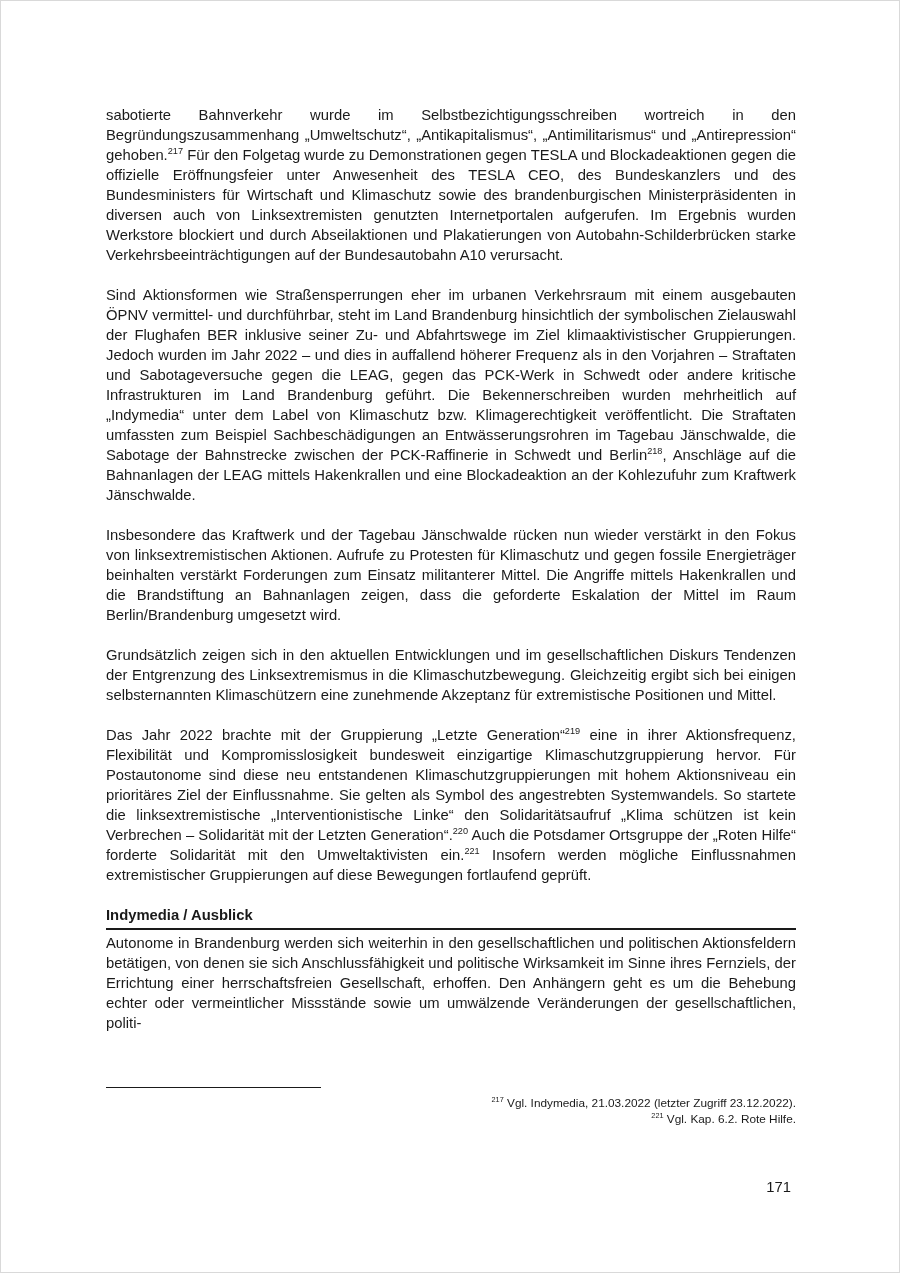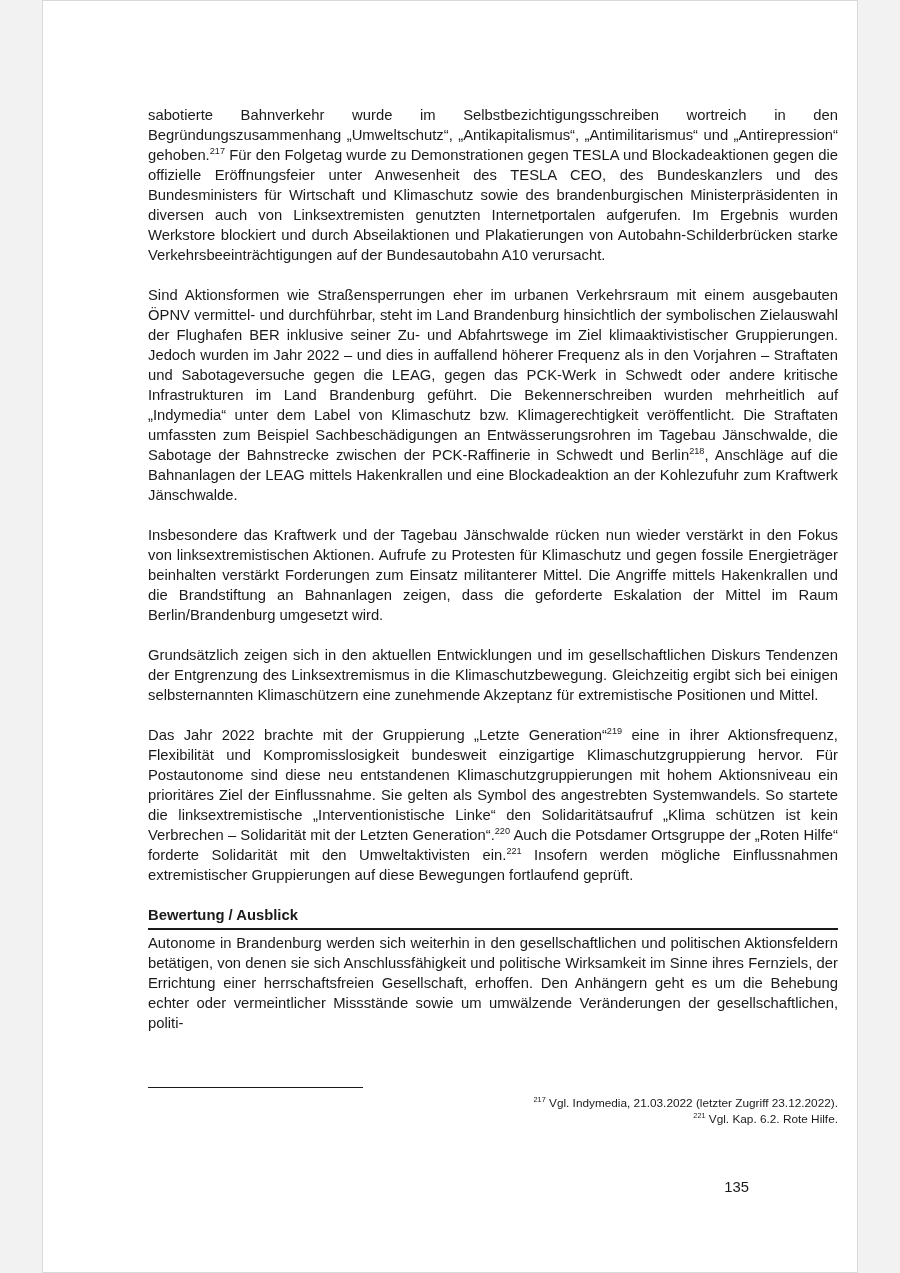--- a/index.html
+++ b/index.html
@@ -2,21 +2,21 @@
 <html lang="de"><head>
 <meta charset="utf-8">
 <style>
   html, body {
     margin: 0;
     padding: 0;
     background: #f2f2f2;
   }
   .page {
     position: relative;
-    width: 816px;
+    width: 900px;
     height: 1273px;
     margin: 0 auto;
     background: #ffffff;
     border: 1px solid #d9d9d9;
     box-sizing: border-box;
     font-family: "Liberation Sans", sans-serif;
     color: #1a1a1a;
     overflow: hidden;
   }
   .content {
@@ -75,26 +75,26 @@
 </head>
 <body>
 
 <div class="page">
   <main class="content" id="doc-body">
       <p>sabotierte Bahnverkehr wurde im Selbstbezichtigungsschreiben wortreich in den Begründungszusammenhang „Umweltschutz“, „Antikapitalismus“, „Antimilitarismus“ und „Antirepression“ gehoben.<sup>217</sup> Für den Folgetag wurde zu Demonstrationen gegen TESLA und Blockadeaktionen gegen die offizielle Eröffnungsfeier unter Anwesenheit des TESLA CEO, des Bundeskanzlers und des Bundesministers für Wirtschaft und Klimaschutz sowie des brandenburgischen Ministerpräsidenten in diversen auch von Linksextremisten genutzten Internetportalen aufgerufen. Im Ergebnis wurden Werkstore blockiert und durch Abseilaktionen und Plakatierungen von Autobahn-Schilderbrücken starke Verkehrsbeeinträchtigungen auf der Bundesautobahn A10 verursacht.</p>
       <p>Sind Aktionsformen wie Straßensperrungen eher im urbanen Verkehrsraum mit einem ausgebauten ÖPNV vermittel- und durchführbar, steht im Land Brandenburg hinsichtlich der symbolischen Zielauswahl der Flughafen BER inklusive seiner Zu- und Abfahrtswege im Ziel klimaaktivistischer Gruppierungen. Jedoch wurden im Jahr 2022 – und dies in auffallend höherer Frequenz als in den Vorjahren – Straftaten und Sabotageversuche gegen die LEAG, gegen das PCK-Werk in Schwedt oder andere kritische Infrastrukturen im Land Brandenburg geführt. Die Bekennerschreiben wurden mehrheitlich auf „Indymedia“ unter dem Label von Klimaschutz bzw. Klimagerechtigkeit veröffentlicht. Die Straftaten umfassten zum Beispiel Sachbeschädigungen an Entwässerungsrohren im Tagebau Jänschwalde, die Sabotage der Bahnstrecke zwischen der PCK-Raffinerie in Schwedt und Berlin<sup>218</sup>, Anschläge auf die Bahnanlagen der LEAG mittels Hakenkrallen und eine Blockadeaktion an der Kohlezufuhr zum Kraftwerk Jänschwalde.</p>
       <p>Insbesondere das Kraftwerk und der Tagebau Jänschwalde rücken nun wieder verstärkt in den Fokus von linksextremistischen Aktionen. Aufrufe zu Protesten für Klimaschutz und gegen fossile Energieträger beinhalten verstärkt Forderungen zum Einsatz militanterer Mittel. Die Angriffe mittels Hakenkrallen und die Brandstiftung an Bahnanlagen zeigen, dass die geforderte Eskalation der Mittel im Raum Berlin/Brandenburg umgesetzt wird.</p>
       <p>Grundsätzlich zeigen sich in den aktuellen Entwicklungen und im gesellschaftlichen Diskurs Tendenzen der Entgrenzung des Linksextremismus in die Klimaschutzbewegung. Gleichzeitig ergibt sich bei einigen selbsternannten Klimaschützern eine zunehmende Akzeptanz für extremistische Positionen und Mittel.</p>
       <p>Das Jahr 2022 brachte mit der Gruppierung „Letzte Generation“<sup>219</sup> eine in ihrer Aktionsfrequenz, Flexibilität und Kompromisslosigkeit bundesweit einzigartige Klimaschutzgruppierung hervor. Für Postautonome sind diese neu entstandenen Klimaschutzgruppierungen mit hohem Aktionsniveau ein prioritäres Ziel der Einflussnahme. Sie gelten als Symbol des angestrebten Systemwandels. So startete die linksextremistische „Interventionistische Linke“ den Solidaritätsaufruf „Klima schützen ist kein Verbrechen – Solidarität mit der Letzten Generation“.<sup>220</sup> Auch die Potsdamer Ortsgruppe der „Roten Hilfe“ forderte Solidarität mit den Umweltaktivisten ein.<sup>221</sup> Insofern werden mögliche Einflussnahmen extremistischer Gruppierungen auf diese Bewegungen fortlaufend geprüft.</p>
-      <h2>Bewertung / Ausblick</h2>
+      <h2>Indymedia / Ausblick</h2>
       <p>Autonome in Brandenburg werden sich weiterhin in den gesellschaftlichen und politischen Aktionsfeldern betätigen, von denen sie sich Anschlussfähigkeit und politische Wirksamkeit im Sinne ihres Fernziels, der Errichtung einer herrschaftsfreien Gesellschaft, erhoffen. Den Anhängern geht es um die Behebung echter oder vermeintlicher Missstände sowie um umwälzende Veränderungen der gesellschaftlichen, politi-</p>
     </main>
 
   <section class="footnotes">
     <div class="fn-rule"></div>
     <div id="fn-list">
         <p class="footnote"><sup>217</sup> Vgl. Indymedia, 21.03.2022 (letzter Zugriff 23.12.2022).</p>
         <p class="footnote"><sup>221</sup> Vgl. Kap. 6.2. Rote Hilfe.</p>
       </div>
   </section>
 
-  <div class="page-number">135</div>
+  <div class="page-number">171</div>
 </div>
 
 </body></html>

